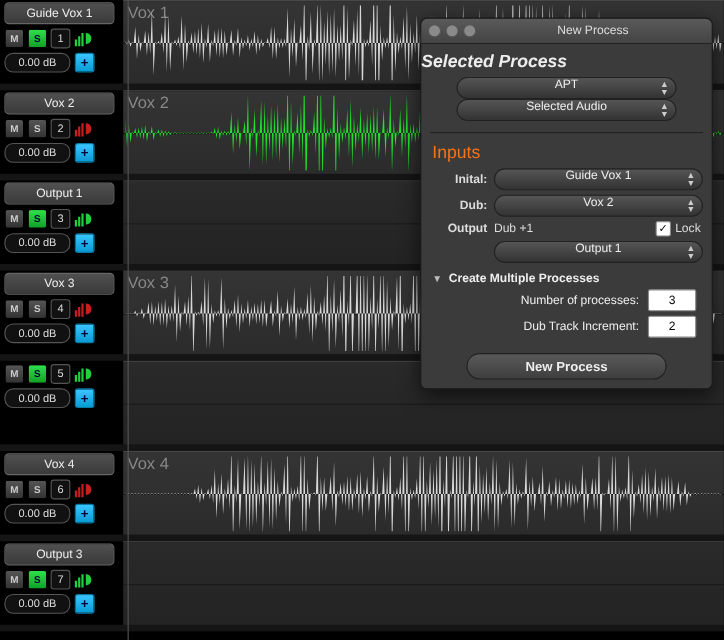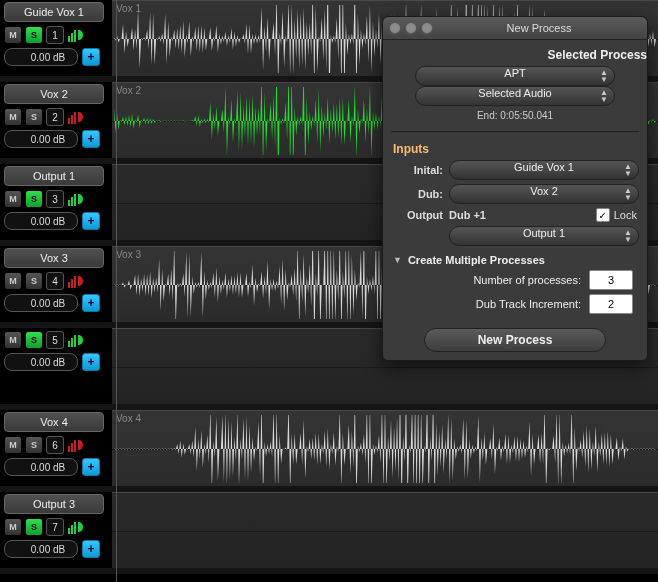--- a/index.html
+++ b/index.html
@@ -59,40 +59,39 @@
 
   .meter-icon svg { display:block; }
   .meter-icon.green path{ fill:#1fd23b; }
   .meter-icon.red   path{ fill:#c81e1e; }
 
   .db-row { display:flex; align-items:center; gap:4px;}
   .db-pill {
     width:58px;height:16px;border:1px solid #555;border-radius:8px;
     background:#111;color:#ddd;display:flex;align-items:center;justify-content:center;
     font-size:10px;
-    padding-left:14px;
   }
   .plus {
     width:16px;height:16px;border-radius:3px;
     background:linear-gradient(#38c6ff,#0a9bd4);
     color:#003;display:flex;align-items:center;justify-content:center;
     font-size:12px;font-weight:bold;border:1px solid #0a7aa5;
   }
 
   .lane {
     position:absolute; left:112px; top:0; right:0; height:76px;
     background:linear-gradient(#343434,#2b2b2b);
     border-top:1px solid #484848;
     border-bottom:1px solid #111;
   }
   .lane-split {
     position:absolute;left:0;right:0;top:50%;height:0;border-top:1px solid #1a1a1a;
   }
   .lane-label {
-    position:absolute; left:4px; top:2px; color:#888; font-size:10px;
+    position:absolute; left:4px; top:2px; color:#888; font-size:15px;
   }
 
   .wave { position:absolute; left:2px; right:2px; top:4px; bottom:4px; }
   .wave svg { width:100%; height:100%; display:block; }
   .wave.grey path { fill:#d8d8d8; }
   .wave.green path { fill:#1fe02a; }
 
   .playhead {
     position:absolute; top:0; bottom:0; left:116px; width:0;
     border-left:1px solid #555; z-index:1;
@@ -115,21 +114,21 @@
     border-radius:6px 6px 0 0;
     display:flex; align-items:center;
     padding:0 6px;
     font-size:11px; color:#ddd;
   }
   .traffic { display:flex; gap:4px; margin-right:4px;}
   .tl { width:10px;height:10px;border-radius:50%;
         background:#8a8a8a;border:1px solid #555; }
   .titlebar .ttl { flex:1; text-align:center; font-weight:500;}
 
-  .section-title { text-align:right; font-weight:600; color:#eee; margin:8px 0 4px; font-size:12px;}
+  .section-title { text-align:left; font-weight:600; color:#eee; margin:8px 0 4px; font-size:16px;font-style:italic;}
   .dlg-select {
     margin:0 auto; display:flex; align-items:flex-start;
     width:198px;height:18px;
     background:linear-gradient(#555,#333);
     border:1px solid #222; border-radius:10px;
     color:#eee;font-size:11px; position:relative;
     justify-content:center;
   }
   .dlg-select.full { width:186px; }
   .dlg-select .arrows {
@@ -137,21 +136,21 @@
   }
   .info-line { text-align:center; font-size:10px; color:#ccc; margin-top:4px;}
 
   .hr { height:1px;background:#222;margin:10px 8px; }
 
   .field-row {
     display:flex;align-items:center;gap:6px;margin:4px 10px;
     font-size:11px;color:#ddd;
   }
   .field-row .lab { width:50px; text-align:right; font-weight:600;}
-  .field-row .lab.small { width:auto; font-weight:bold;}
+  .field-row .lab.small { width:auto; font-weight:normal;}
   .field-row .sel-wrap { flex:1; }
   .field-row .sel-wrap .dlg-select { width:100%; }
 
   .lock { display:flex;align-items:center;gap:4px; margin-left:auto;}
   .chk {
     width:12px;height:12px;border:1px solid #888;background:#fff;border-radius:2px;
     display:flex;align-items:center;justify-content:center;font-size:10px;color:#000;
   }
 
   .disclose {
@@ -169,21 +168,21 @@
   }
 
   .big-btn {
     margin:14px auto 0; width:180px;height:22px;
     background:linear-gradient(#5a5a5a,#3e3e3e);
     border:1px solid #222;border-radius:12px;
     display:flex;align-items:center;justify-content:center;
     font-size:12px;font-weight:600;color:#eee;
   }
 
-  .sect-head { font-size:12px;font-weight:700;color:#fdba74;margin:6px 10px 2px;}
+  .sect-head { font-size:16px;font-weight:400;color:#f97316;margin:6px 10px 2px;}
 </style>
 </head>
 <body>
 
 <div class="playhead"></div>
 
 <div class="tracks" id="tracks">
     <div class="row track">
     <div class="head">
       <div class="name-pill">Guide Vox 1</div>
@@ -389,21 +388,20 @@
   <div class="section-title">Selected Process</div>
   <div class="dlg-select">
     <span>APT</span>
     <span class="arrows">▲<br>▼</span>
   </div>
 
   <div class="dlg-select">
     <span>Selected Audio</span>
     <span class="arrows">▲<br>▼</span>
   </div>
-  <div class="info-line">End: 0:05:50.041</div>
 
   <div class="hr"></div>
 
   <div class="sect-head">Inputs</div>
 
   <div class="field-row">
     <div class="lab">Inital:</div>
     <div class="sel-wrap">
       <div class="dlg-select full">
         <span>Guide Vox 1</span>

